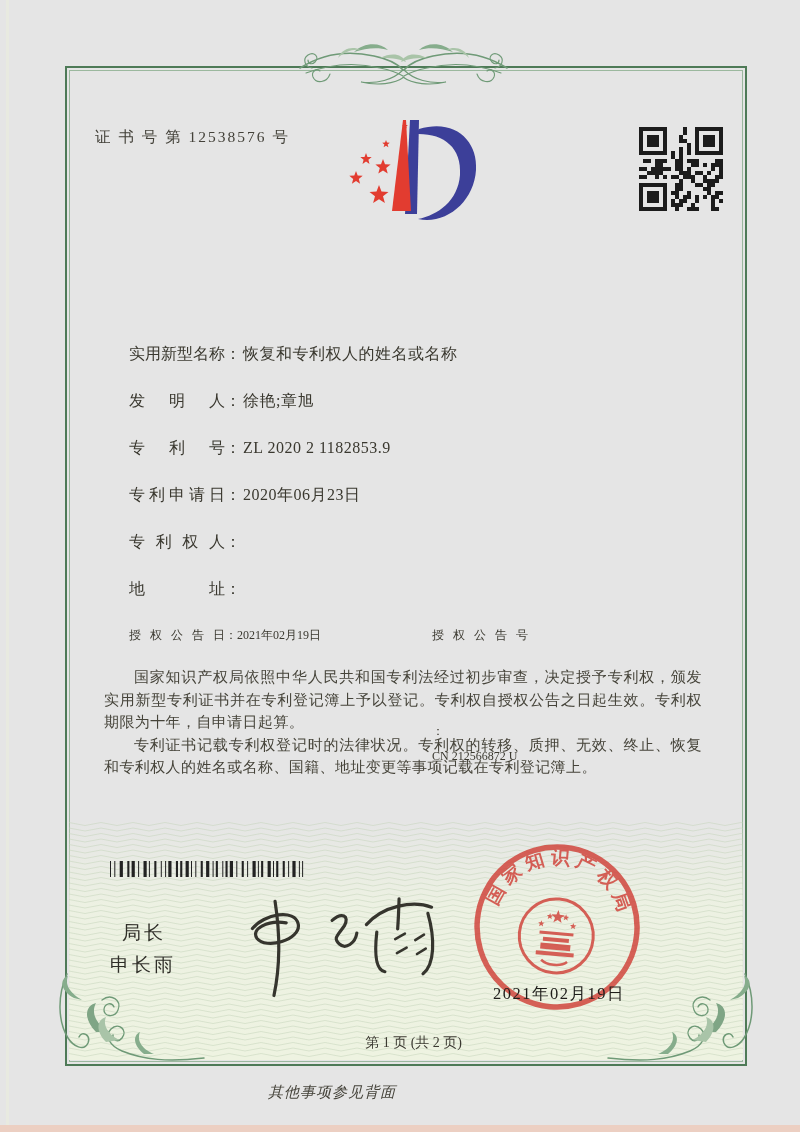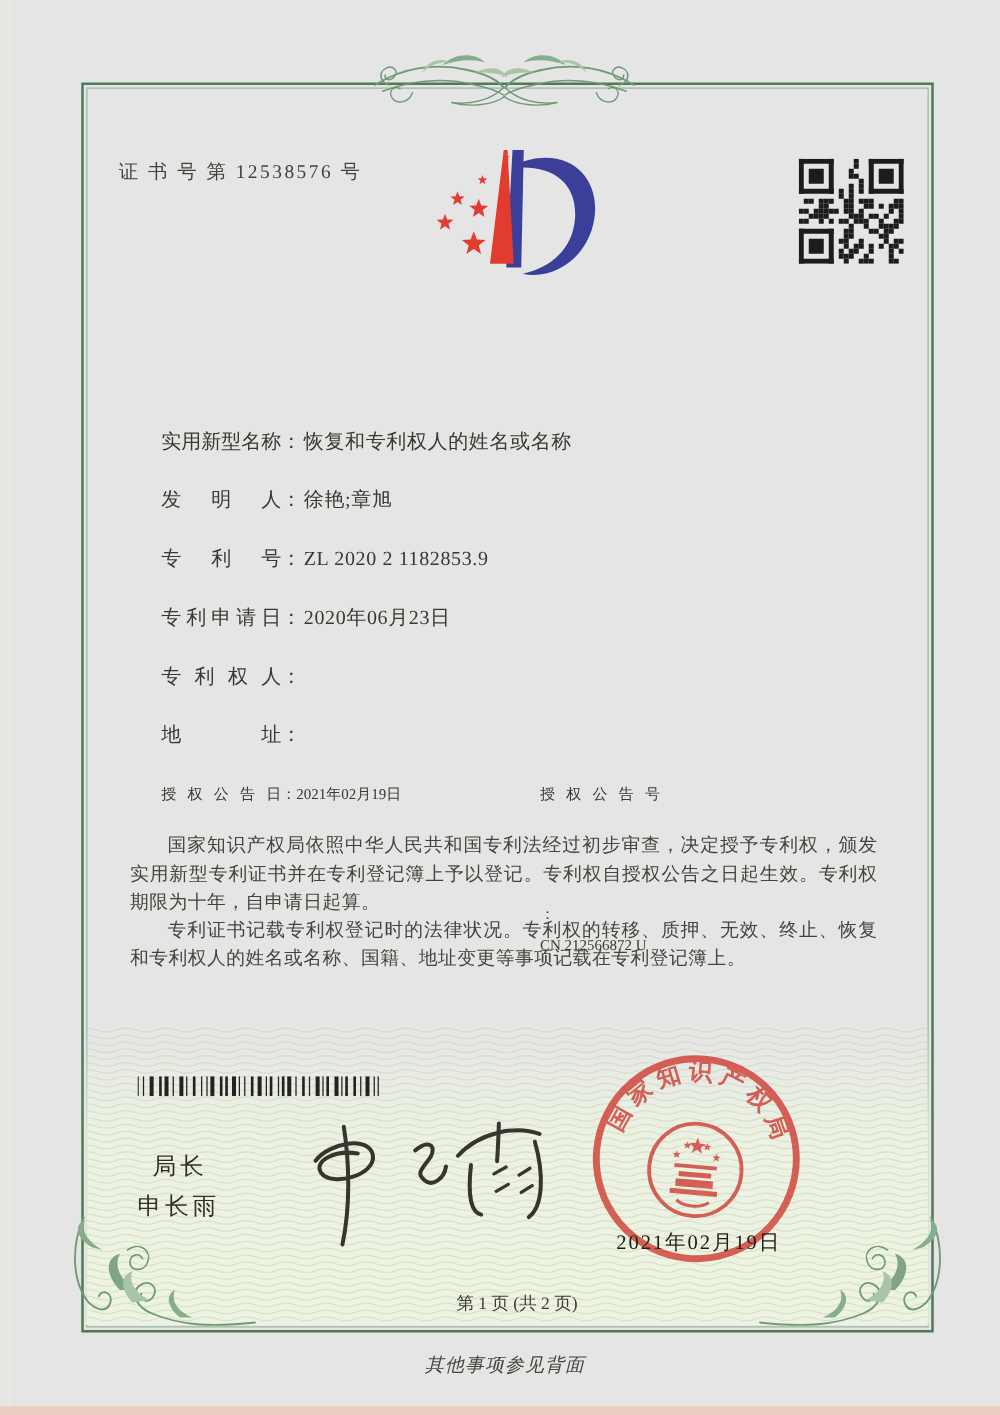--- a/index.html
+++ b/index.html
@@ -27,21 +27,21 @@
   .paras{position:absolute;left:104px;top:666px;width:598px;font-size:15px;line-height:22.5px;
          color:#46443a;text-align:justify;letter-spacing:.4px;}
   .paras p{margin:0;text-indent:2em;}
   .barcode{position:absolute;left:110px;top:861px;width:198px;height:16px;}
   .signer-title{position:absolute;left:110px;top:920px;font-size:19px;letter-spacing:3px;color:#2f2e28;margin-left:12px;}
   .signer-name{position:absolute;left:110px;top:952px;font-size:19px;letter-spacing:3px;color:#2f2e28;}
   .signature{position:absolute;left:225px;top:872px;transform:rotate(-3deg);}
   .seal{position:absolute;left:470px;top:840px;transform:rotate(5deg);opacity:.9;}
   .seal-date{position:absolute;left:493px;top:983px;font-size:16.5px;letter-spacing:1.5px;color:#1e1d1a;white-space:nowrap;}
   .page-num{position:absolute;left:262px;top:1034px;width:200px;text-align:right;font-size:14px;color:#3c3a32;}
-  .back-note{position:absolute;left:268px;top:1083px;width:200px;text-align:right;font-size:15px;
+  .back-note{position:absolute;left:268px;top:1083px;width:200px;text-align:left;font-size:15px;
              font-style:italic;color:#45433a;letter-spacing:1px;}
   .logo{position:absolute;left:340px;top:113px;}
   .qr{position:absolute;left:639px;top:127px;}
   .orn{position:absolute;pointer-events:none;}
   .orn-top{left:296px;top:40px;}
   .orn-bl{left:48px;top:970px;}
   .orn-br{left:594px;top:970px;transform:scaleX(-1);}
 </style>
 </head>
 <body>

